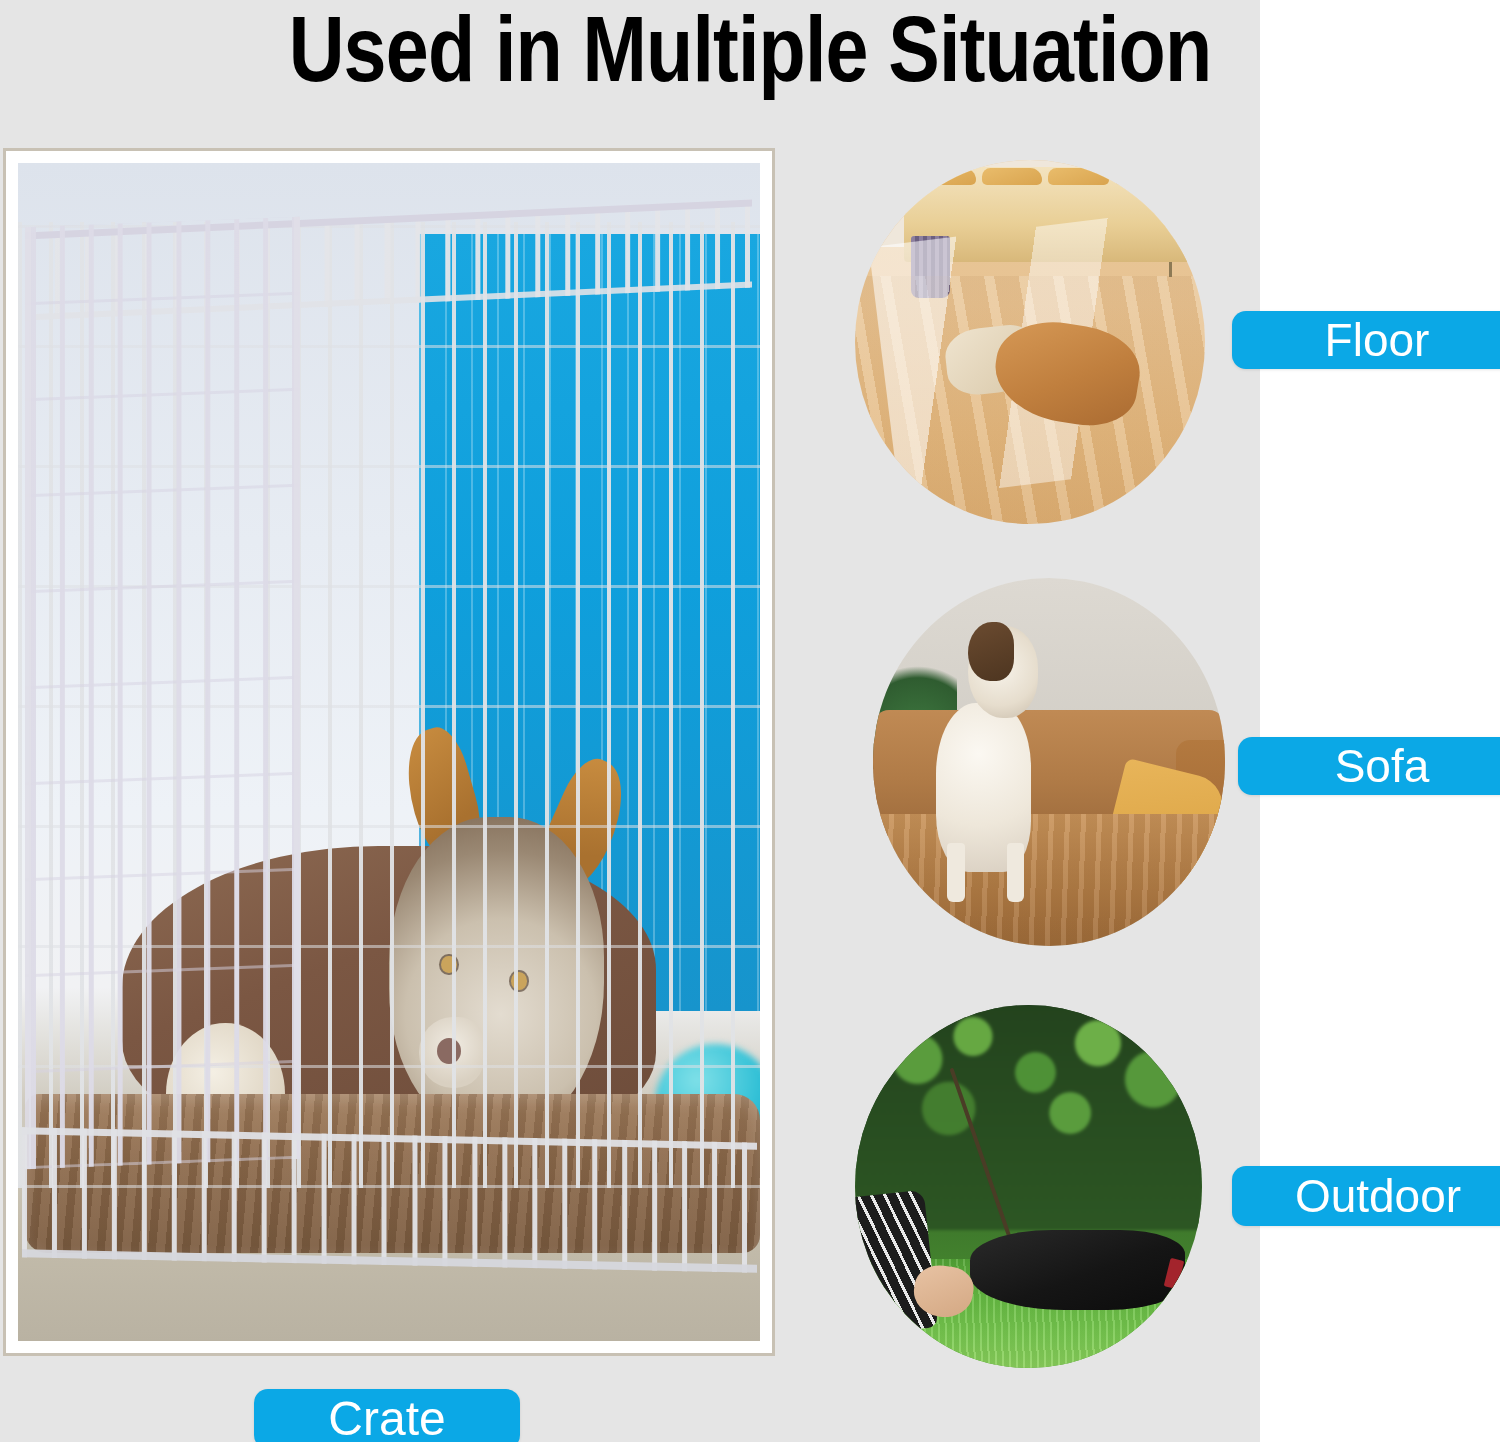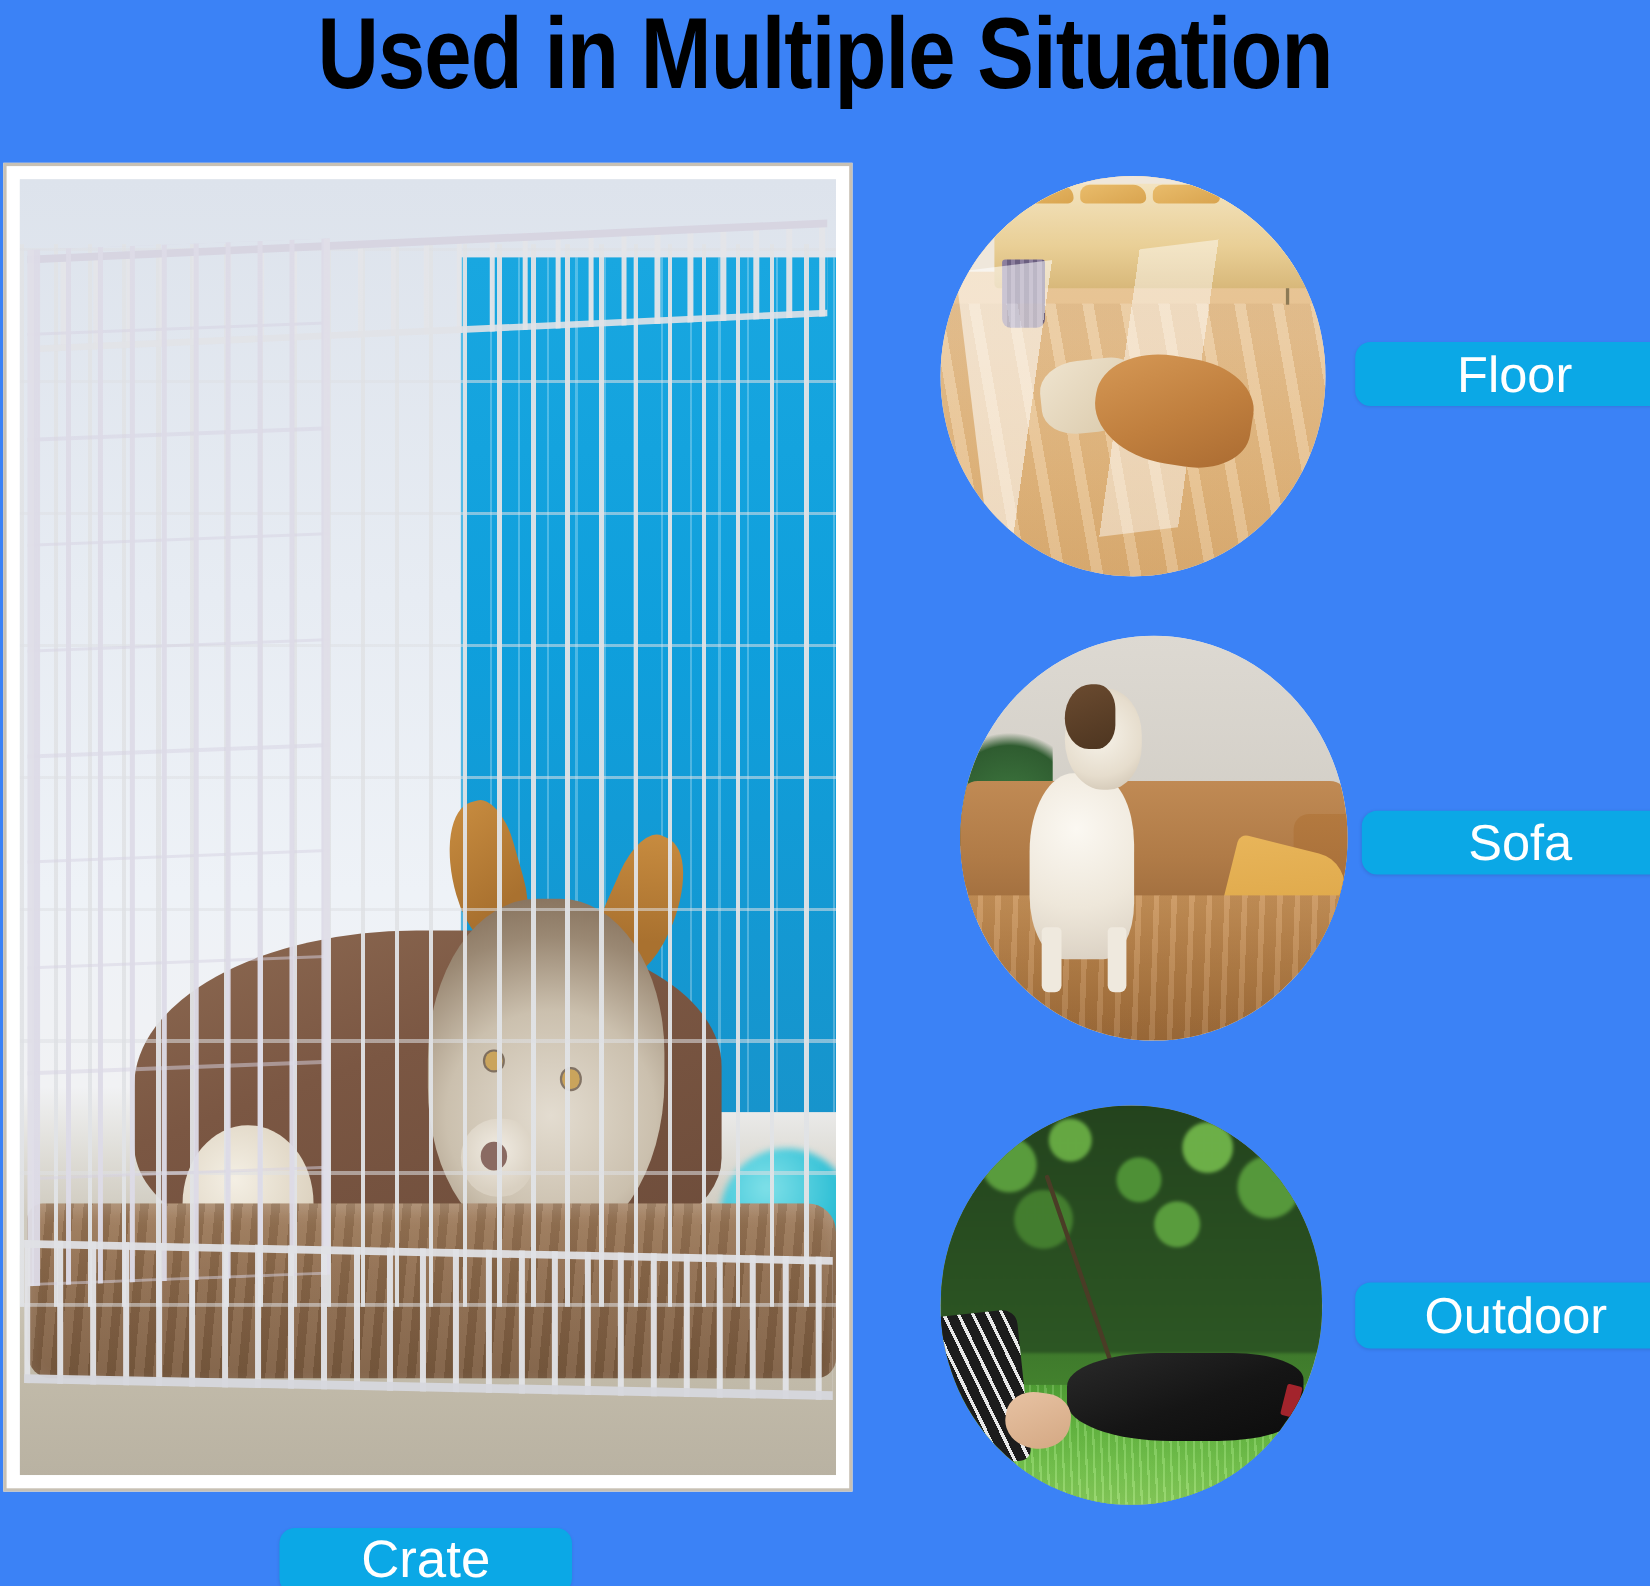--- a/index.html
+++ b/index.html
@@ -7,23 +7,23 @@
   html, body {
     width: 1500px;
     height: 1442px;
     background: #ffffff;
     font-family: "Liberation Sans", sans-serif;
     overflow: hidden;
   }
 
   #page {
     position: relative;
-    width: 1500px;
+    width: 1260px;
     height: 1442px;
-    background: #3b82f6;
+    background: #e5e5e5;
   }
 
   
   .page-title {
     position: absolute;
     top: -6px;
     left: 0;
     width: 1500px;
     text-align: center;
     font-family: "Liberation Sans Narrow", "Liberation Sans", sans-serif;

